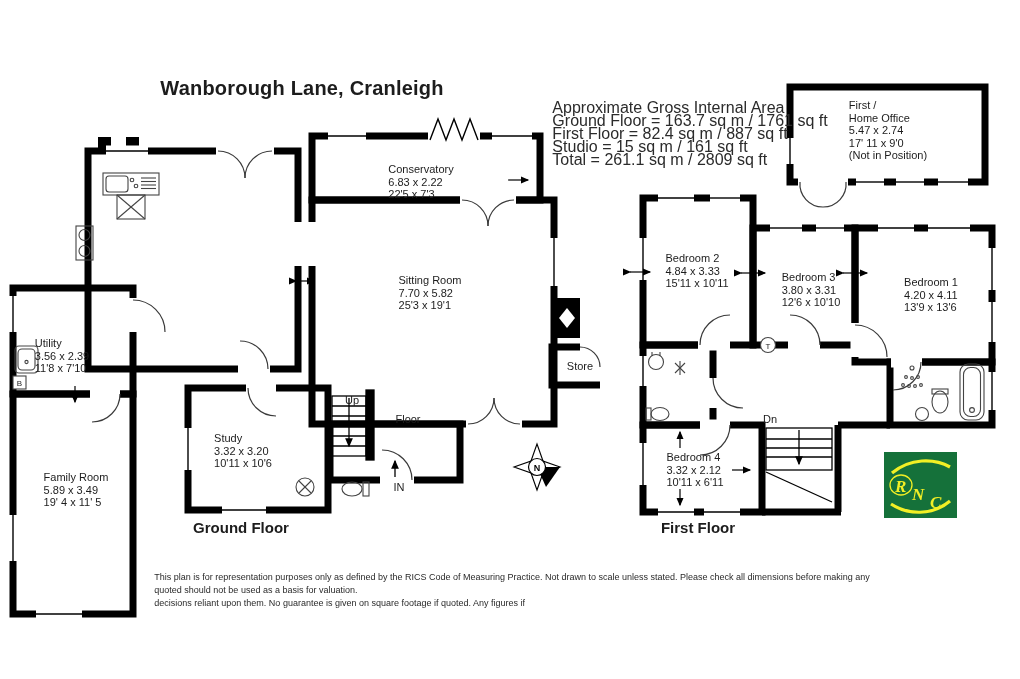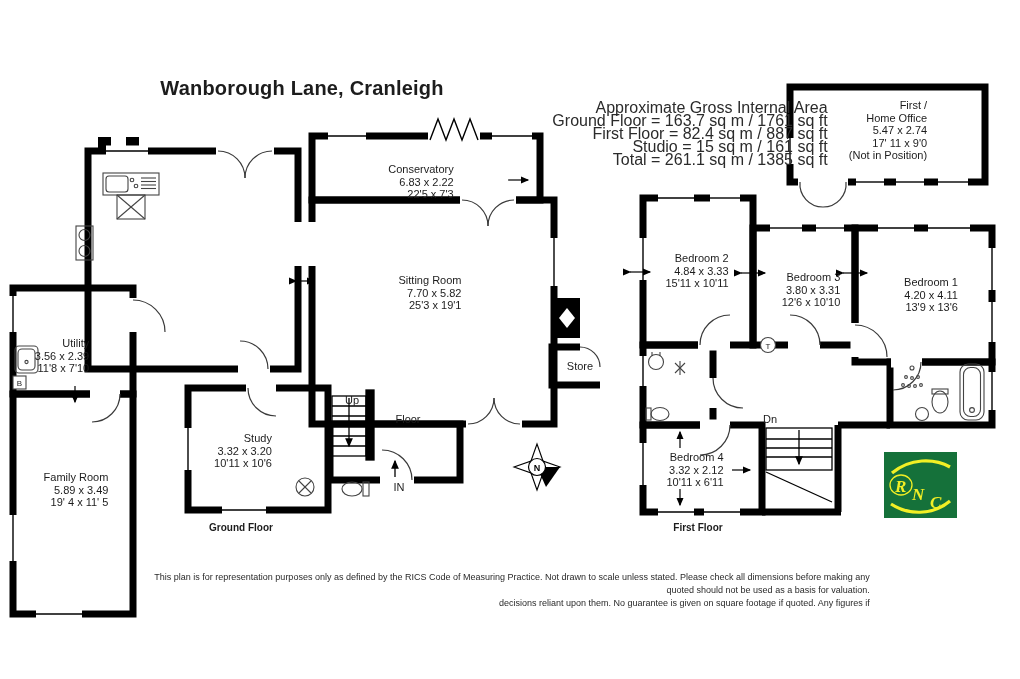--- a/index.html
+++ b/index.html
@@ -1,22 +1,22 @@
 <!DOCTYPE html>
 <html><head>
 <meta charset="utf-8">
 <style>
   html,body{margin:0;padding:0;background:#fff;}
   #canvas{position:relative;width:1020px;height:679px;background:#ffffff;
           font-family:"Liberation Sans",sans-serif;color:#1c1c1c;overflow:hidden;}
   #plansvg{position:absolute;left:0;top:0;}
-  .lbl{position:absolute;transform:translate(-50%,-50%);text-align:right;
+  .lbl{position:absolute;transform:translate(-50%,-50%);text-align:left;
        font-size:11px;line-height:12.5px;white-space:nowrap;color:#1c1c1c;}
   .title{font-size:20px;font-weight:bold;letter-spacing:.2px;}
-  .floorlbl{font-size:10px;font-weight:bold;}
+  .floorlbl{font-size:15px;font-weight:bold;}
   .small{font-size:11px;}
   .area{font-size:16px;line-height:13px;color:#2b2b2b;}
   .disc{font-size:9px;line-height:13px;color:#2a2a2a;}
 </style>
 </head>
 <body>
 
 <div id="canvas">
 
 <svg id="plansvg" width="1020" height="679" viewBox="0 0 1020 679">
@@ -300,21 +300,21 @@
   </g>
 </svg>
 
 <div class="lbl title" style="left:302px;top:88px">Wanborough Lane, Cranleigh</div>
 
 <div class="lbl area" style="left:690px;top:133px">
   <div>Approximate Gross Internal Area</div>
   <div>Ground Floor = 163.7 sq m / 1761 sq ft</div>
   <div>First Floor = 82.4 sq m / 887 sq ft</div>
   <div>Studio = 15 sq m / 161 sq ft</div>
-  <div>Total = 261.1 sq m / 1385 sq ft</div>
+  <div>Total = 261.1 sq m / 2809 sq ft</div>
 </div>
 
 <div class="lbl" style="left:888px;top:130px">
   <div>First /</div>
   <div>Home Office</div>
   <div>5.47 x 2.74</div>
   <div>17' 11 x 9'0</div>
   <div>(Not in Position)</div>
 </div>
 

